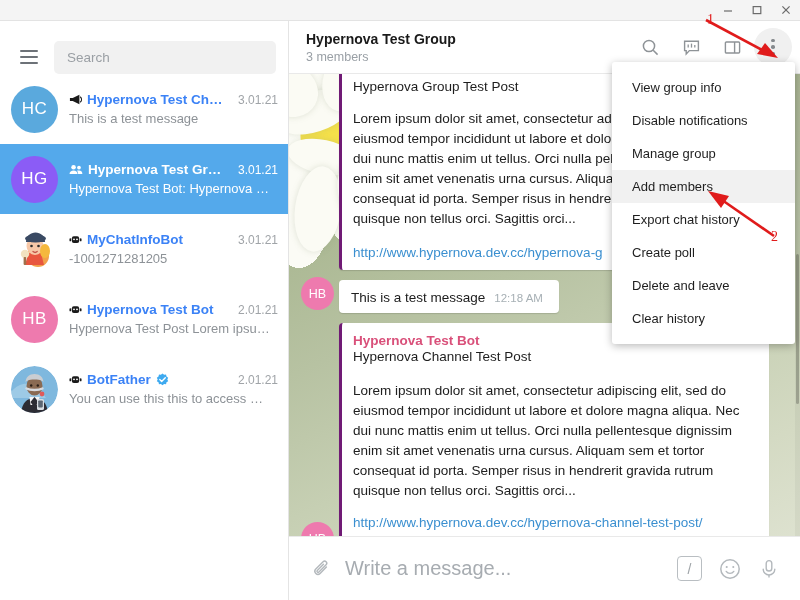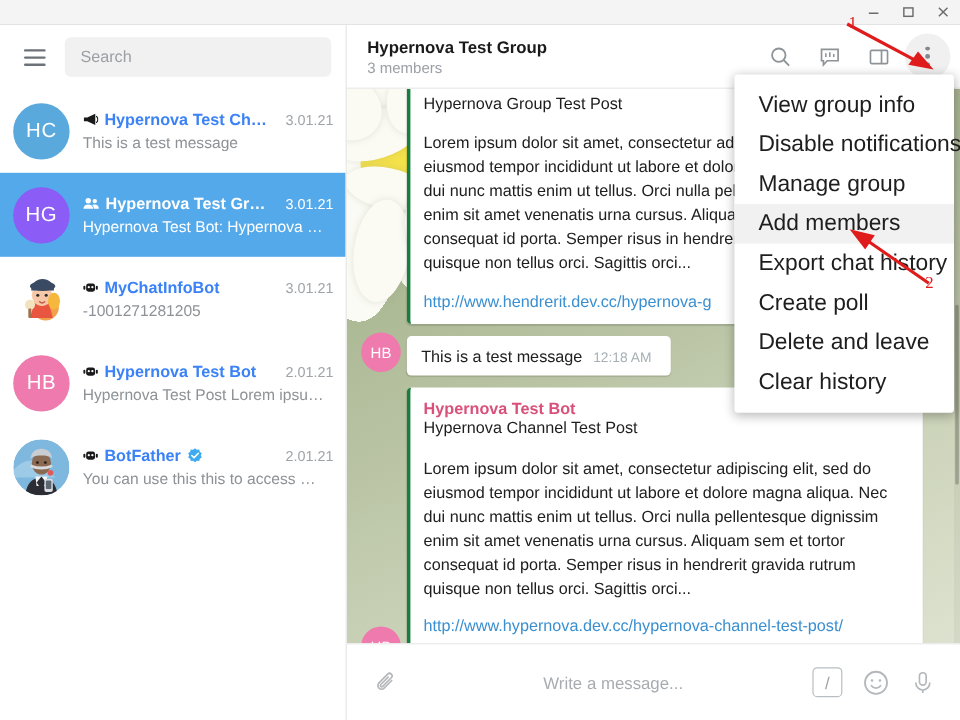--- a/index.html
+++ b/index.html
@@ -24,21 +24,21 @@
   }
   .win-btn svg { display: block; }
 
   
   .sidebar {
     position: absolute; top: 21px; left: 0; width: 289px; height: 579px;
     background: #ffffff; border-right: 1px solid #e4e4e4;
     overflow: hidden;
   }
   .side-head {
-    height: 53px; display: flex; align-items: center; padding: 0 12px;
+    height: 53px; display: flex; align-items: flex-end; padding: 0 12px;
   }
   .hamburger { width: 34px; height: 34px; display: flex; flex-direction: column;
     align-items: center; justify-content: center; gap: 4px; }
   .hamburger i { display: block; width: 18px; height: 2px; background: #6d7278; border-radius: 1px; }
   .search-box {
     flex: 1; height: 33px; margin-left: 8px; background: #f1f1f1;
     border-radius: 5px; display: flex; align-items: center; padding: 0 13px;
   }
   .search-box span { font-size: 13.5px; color: #9a9fa4; }
 
@@ -118,58 +118,58 @@
     position: absolute; right: 1px; top: 180px; width: 3.5px; height: 150px;
     background: rgba(0,0,0,.22); border-radius: 2px;
   }
 
   
   .msg-area { position: absolute; top: 53px; left: 0; width: 511px; height: 482px; }
   .bubble {
     position: absolute; background: #ffffff; border-radius: 4px;
     box-shadow: 0 1px 1px rgba(0,0,0,.13);
   }
-  .bubble.accent { border-left: 3px solid #15803d; }
+  .bubble.accent { border-left: 3px solid #701a75; }
   .b-title { font-size: 13.5px; color: #1e1e1e; }
   .b-sender { font-size: 13.5px; font-weight: bold; color: #d9507a; margin-bottom: 1px; }
   .b-text { font-size: 13.5px; color: #202020; line-height: 20px; }
   .b-link { font-size: 13.5px; color: #3a8fd0; text-decoration: none; word-break: break-all; }
   .b-time { font-size: 11.5px; color: #a7b0b5; white-space: nowrap; }
   .msg-avatar {
     position: absolute; width: 33px; height: 33px; border-radius: 50%;
     background: #ee7aae; color: #fff; font-size: 12.5px;
     display: flex; align-items: center; justify-content: center;
   }
 
   
   .composer {
     position: absolute; bottom: 0; left: 0; width: 511px; height: 64px;
     background: #fff; border-top: 1px solid #e9e9e9;
     display: flex; align-items: center; padding: 0 12px 0 14px;
   }
   .clip { width: 36px; height: 36px; display: flex; align-items: center; justify-content: center; color: #b3b8bc; }
-  .composer-input { flex: 1; font-size: 14px; color: #a7acb1; padding-left: 6px; text-align: center; }
+  .composer-input { flex: 1; font-size: 20px; color: #a7acb1; padding-left: 6px; }
   .comp-icons { display: flex; align-items: center; gap: 16px; padding-right: 8px; }
   .comp-ic { color: #b3b8bc; display: flex; align-items: center; justify-content: center; }
   .slash-box {
     width: 25px; height: 25px; border: 1.6px solid #b9bec2; border-radius: 4px;
     display: flex; align-items: center; justify-content: center;
     color: #9ea3a7; font-size: 14px;
   }
 
   
   .dropdown {
     position: absolute; z-index: 9; top: 62px; left: 900px; width: 183px;
     background: #ffffff; border-radius: 3px;
     box-shadow: 0 2px 9px rgba(0,0,0,.28);
     padding: 9px 0 9px 0;
   }
   .dd-item {
     height: 33px; display: flex; align-items: center; padding-left: 20px;
-    font-size: 19px; color: #1e1e1e; cursor: pointer; white-space: nowrap;
+    font-size: 13px; color: #1e1e1e; cursor: pointer; white-space: nowrap;
   }
   .dd-item.hl { background: #f1f1f1; }
 
   
   .anno-num {
     position: absolute; z-index: 12; color: #e01b1b;
     font-size: 14px; font-family: "Liberation Serif", serif;
   }
   .anno-svg { position: absolute; z-index: 11; pointer-events: none; }
 </style>
@@ -389,21 +389,21 @@
         <div class="scroll-thumb"></div>
       </div>
     </div>
 
     <div class="msg-area">
 
       <div class="bubble accent" style="left:50px; top:-4px; width:430px; height:200px; padding:9px 12px 10px 11px;">
         <div class="b-title">Hypernova Group Test Post</div>
         <div class="b-text" style="margin-top:15px;">Lorem ipsum dolor sit amet, consectetur adipiscing elit, sed do eiusmod tempor incididunt ut labore et dolore magna aliqua. Nec dui nunc mattis enim ut tellus. Orci nulla pellentesque dignissim enim sit amet venenatis urna cursus. Aliquam sem et tortor consequat id porta. Semper risus in hendrerit gravida rutrum quisque non tellus orci. Sagittis orci...</div>
         <div style="margin-top:14px;">
-          <span class="b-link">http://www.hendrerit.dev.cc/hypernova-g</span>
+          <span class="b-link">http://www.hypernova.dev.cc/hypernova-g</span>
         </div>
       </div>
 
       <div class="msg-avatar" style="left:12px; top:203px;">HB</div>
       <div class="bubble" style="left:50px; top:206px; width:220px; height:33px; padding:8px 10px 0 12px; display:flex; align-items:baseline; gap:9px;">
         <span class="b-text">This is a test message</span>
         <span class="b-time">12:18 AM</span>
       </div>
 
       <div class="bubble accent" style="left:50px; top:249px; width:430px; height:238px; padding:10px 12px 8px 11px;">

